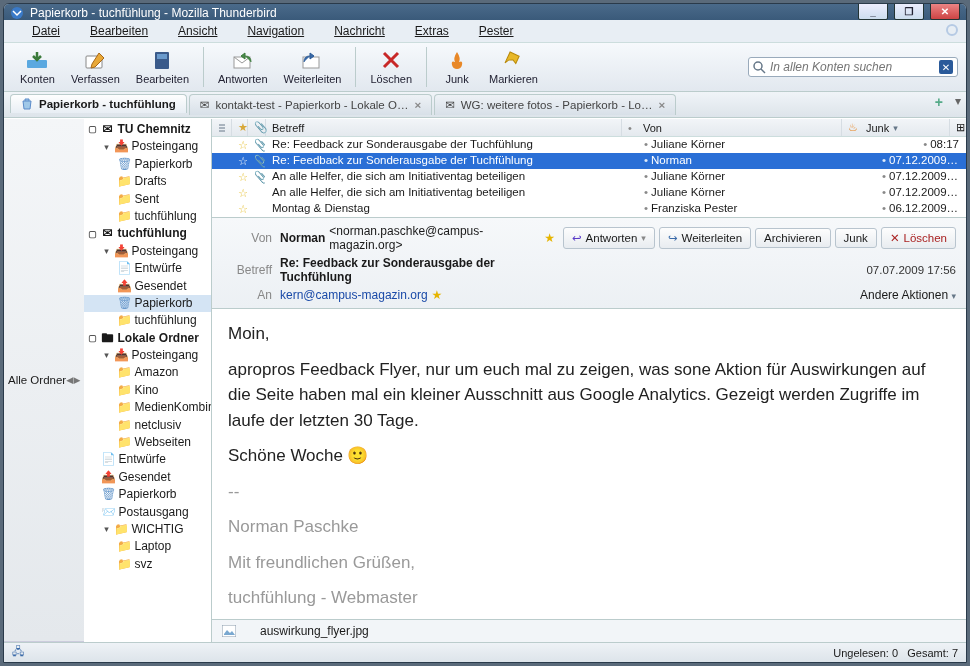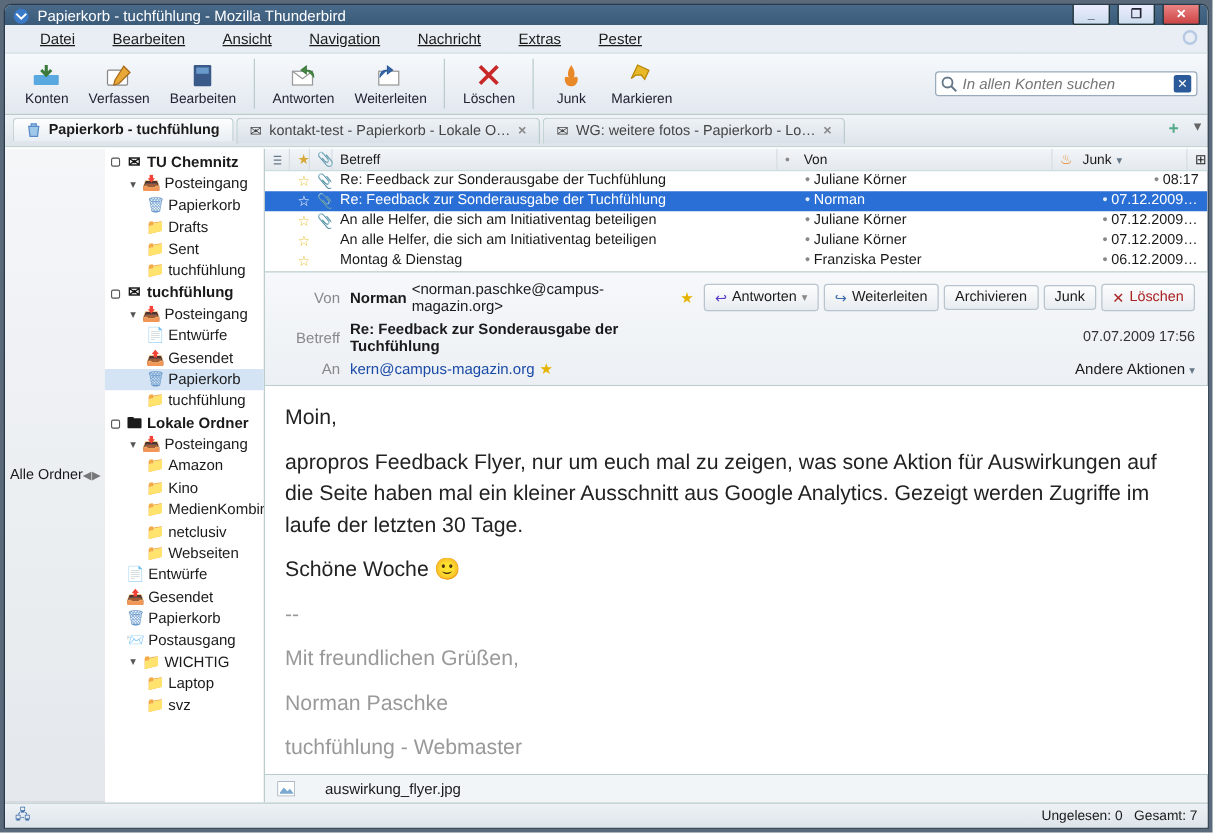--- a/index.html
+++ b/index.html
@@ -572,22 +572,22 @@
         <span style="text-align:right;">
           <span>Andere Aktionen</span> <span style="font-size:9px;color:#678;">▾</span>
         </span>
       </div>
 
       <div class="preview-body">
         <p>Moin,</p>
         <p>apropros Feedback Flyer, nur um euch mal zu zeigen, was sone Aktion für Auswirkungen auf die Seite haben mal ein kleiner Ausschnitt aus Google Analytics. Gezeigt werden Zugriffe im laufe der letzten 30 Tage.</p>
         <p>Schöne Woche 🙂</p>
         <p class="sig">--</p>
+        <p class="sig">Norman Paschke</p>
         <p class="sig">Mit freundlichen Grüßen,</p>
-        <p class="sig">Norman Paschke</p>
         <p class="sig">tuchfühlung - Webmaster</p>
       </div>
 
       <div class="attachbar">
         <span>
           <svg width="14" height="12">
               <rect x="0" y="0" width="14" height="12" fill="#fff" stroke="#89a"></rect>
               <path d="M2 9 L5 5 L8 8 L10 6 L13 10 L2 10 Z" fill="#7aa8d0"></path>
             </svg>
         </span>

